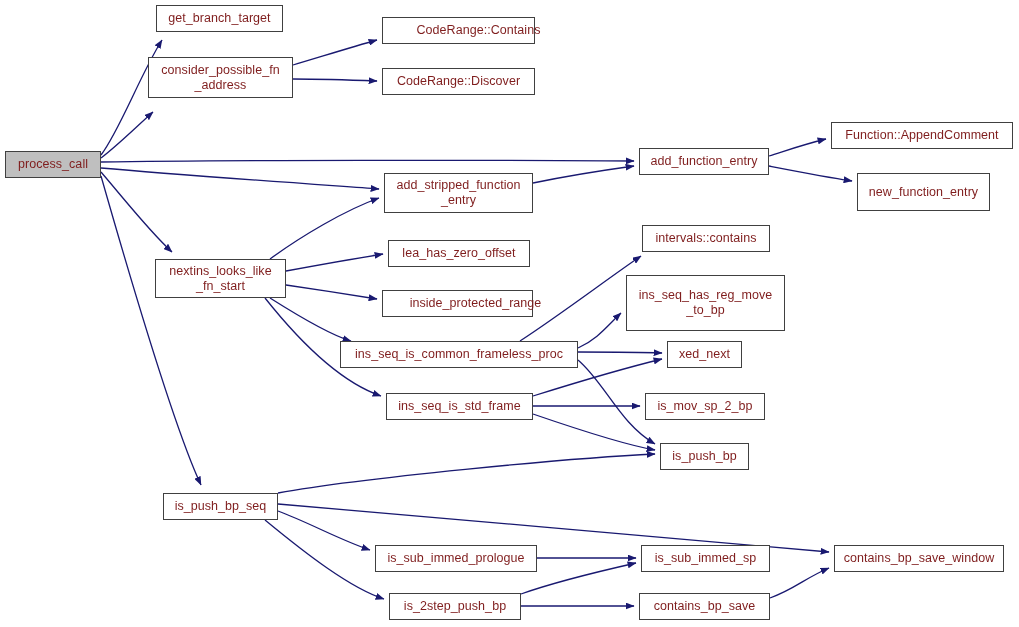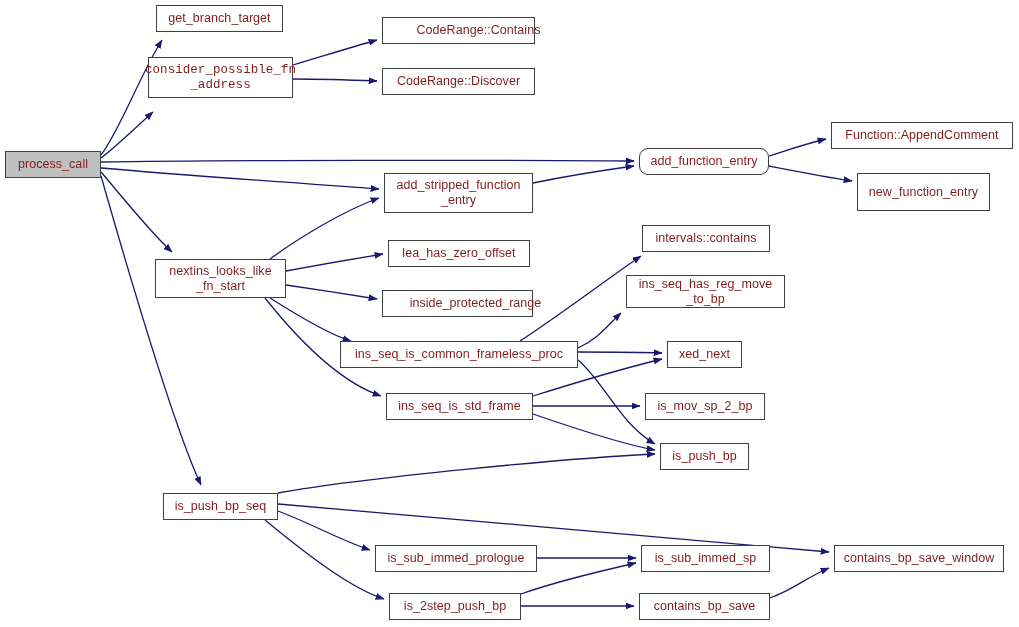--- a/index.html
+++ b/index.html
@@ -81,35 +81,35 @@
         <path d="M265,520 C305,553 350,588 384,599" fill="none" stroke="#191970" stroke-width="1.3" marker-end="url(#arrowhead)"></path>
         <path d="M537,558 C566,558 608,558 636,558" fill="none" stroke="#191970" stroke-width="1.3" marker-end="url(#arrowhead)"></path>
         <path d="M521,594 C552,583 605,570 636,563" fill="none" stroke="#191970" stroke-width="1.3" marker-end="url(#arrowhead)"></path>
         <path d="M521,606 C552,606 605,606 634,606" fill="none" stroke="#191970" stroke-width="1.3" marker-end="url(#arrowhead)"></path>
         <path d="M770,598 C795,589 805,578 829,568" fill="none" stroke="#191970" stroke-width="1.3" marker-end="url(#arrowhead)"></path>
       </g>
   </svg>
   <div id="nodes">
       <div class="node highlight" style="left: 5px; top: 151px; width: 96px; height: 27px;">process_call</div>
       <div class="node" style="left: 156px; top: 5px; width: 127px; height: 27px;">get_branch_target</div>
-      <div class="node" style="left: 148px; top: 57px; width: 145px; height: 41px; font-family: Liberation Mono, monospace;">consider_possible_fn
+      <div class="node" style="left: 148px; top: 57px; width: 145px; height: 41px;">consider_possible_fn
 _address</div>
       <div class="node" style="left: 382px; top: 17px; width: 153px; height: 27px; padding-left: 40px;">CodeRange::Contains</div>
       <div class="node" style="left: 382px; top: 68px; width: 153px; height: 27px;">CodeRange::Discover</div>
-      <div class="node" style="left: 639px; top: 148px; width: 130px; height: 27px; border-radius: 9px;">add_function_entry</div>
+      <div class="node" style="left: 639px; top: 148px; width: 130px; height: 27px;">add_function_entry</div>
       <div class="node" style="left: 831px; top: 122px; width: 182px; height: 27px;">Function::AppendComment</div>
       <div class="node" style="left: 857px; top: 173px; width: 133px; height: 38px;">new_function_entry</div>
       <div class="node" style="left: 384px; top: 173px; width: 149px; height: 40px;">add_stripped_function
 _entry</div>
       <div class="node" style="left: 155px; top: 259px; width: 131px; height: 39px;">nextins_looks_like
 _fn_start</div>
       <div class="node" style="left: 388px; top: 240px; width: 142px; height: 27px;">lea_has_zero_offset</div>
       <div class="node" style="left: 382px; top: 290px; width: 151px; height: 27px; padding-left: 36px;">inside_protected_range</div>
       <div class="node" style="left: 642px; top: 225px; width: 128px; height: 27px;">intervals::contains</div>
-      <div class="node" style="left: 626px; top: 275px; width: 159px; height: 33px;">ins_seq_has_reg_move
+      <div class="node" style="left: 626px; top: 275px; width: 159px; height: 56px;">ins_seq_has_reg_move
 _to_bp</div>
       <div class="node" style="left: 340px; top: 341px; width: 238px; height: 27px;">ins_seq_is_common_frameless_proc</div>
       <div class="node" style="left: 667px; top: 341px; width: 75px; height: 27px;">xed_next</div>
       <div class="node" style="left: 386px; top: 393px; width: 147px; height: 27px;">ins_seq_is_std_frame</div>
       <div class="node" style="left: 645px; top: 393px; width: 120px; height: 27px;">is_mov_sp_2_bp</div>
       <div class="node" style="left: 660px; top: 443px; width: 89px; height: 27px;">is_push_bp</div>
       <div class="node" style="left: 163px; top: 493px; width: 115px; height: 27px;">is_push_bp_seq</div>
       <div class="node" style="left: 375px; top: 545px; width: 162px; height: 27px;">is_sub_immed_prologue</div>
       <div class="node" style="left: 641px; top: 545px; width: 129px; height: 27px;">is_sub_immed_sp</div>
       <div class="node" style="left: 834px; top: 545px; width: 170px; height: 27px;">contains_bp_save_window</div>

